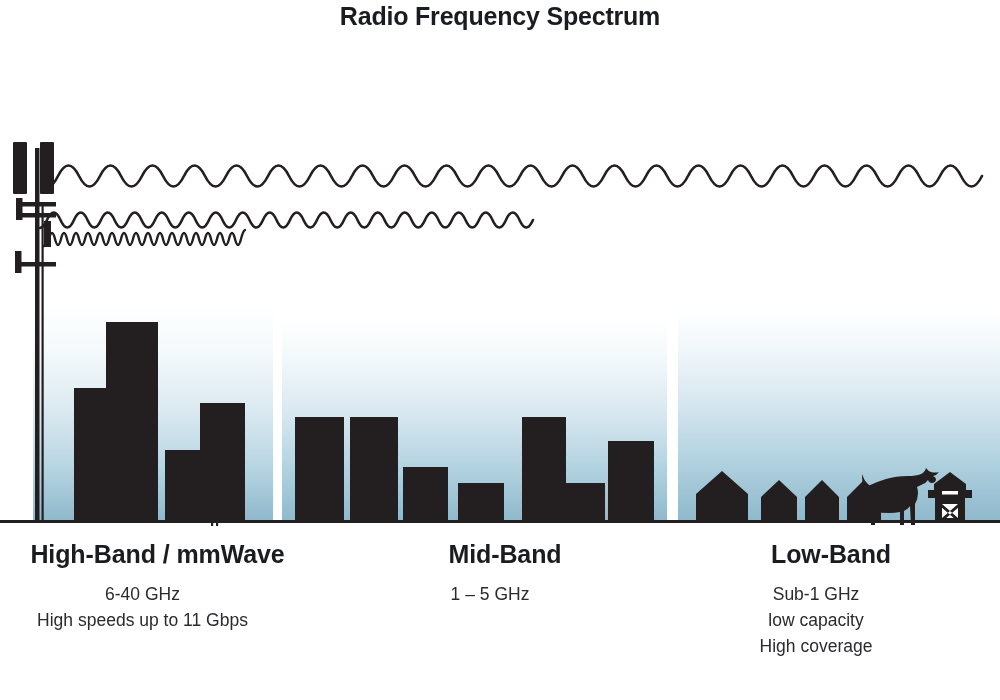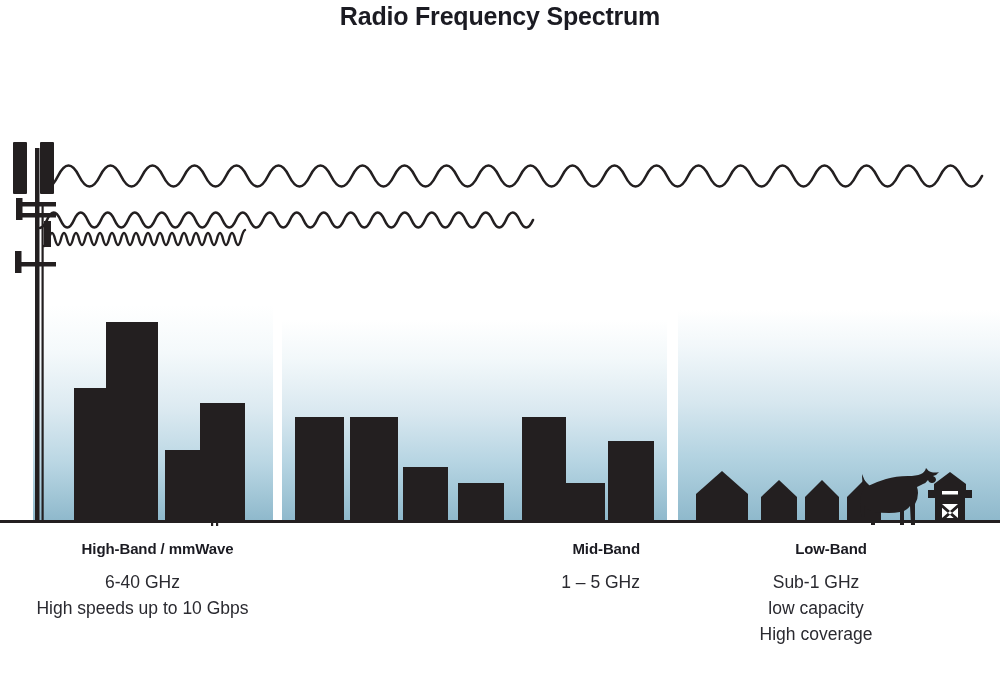--- a/index.html
+++ b/index.html
@@ -45,24 +45,24 @@
     top: 540px;
     width: 1000px;
     height: 160px;
   }
   .col {
     position: absolute;
     top: 0;
     text-align: center;
   }
   .col-high { left: 0px;   width: 285px; }
-  .col-mid  { left: 340px; width: 300px; text-align: right; }
+  .col-mid  { left: 340px; width: 300px; }
   .col-low  { left: 666px; width: 300px; }
   .band-title {
-    font-size: 15px;
+    font-size: 25px;
     font-weight: bold;
     margin: 0 0 8px 0;
     letter-spacing: -0.1px;
     white-space: nowrap;
     padding-left: 30px;
   }
   .band-lines {
     font-size: 17.5px;
     line-height: 26px;
     font-weight: normal;
@@ -189,21 +189,21 @@
     </svg>
   </div>
 
   <div class="labels">
 
     <div class="col col-high">
       <div class="band-title">High-Band / mmWave</div>
       <div class="spacer-1"></div>
       <div class="band-lines">
         <div>6-40 GHz</div>
-        <div>High speeds up to 10 Gbps</div>
+        <div>High speeds up to 11 Gbps</div>
       </div>
     </div>
 
     <div class="col col-mid">
       <div class="band-title">Mid-Band</div>
       <div class="spacer-1"></div>
       <div class="band-lines">
         <div>1 – 5 GHz</div>
       </div>
     </div>

